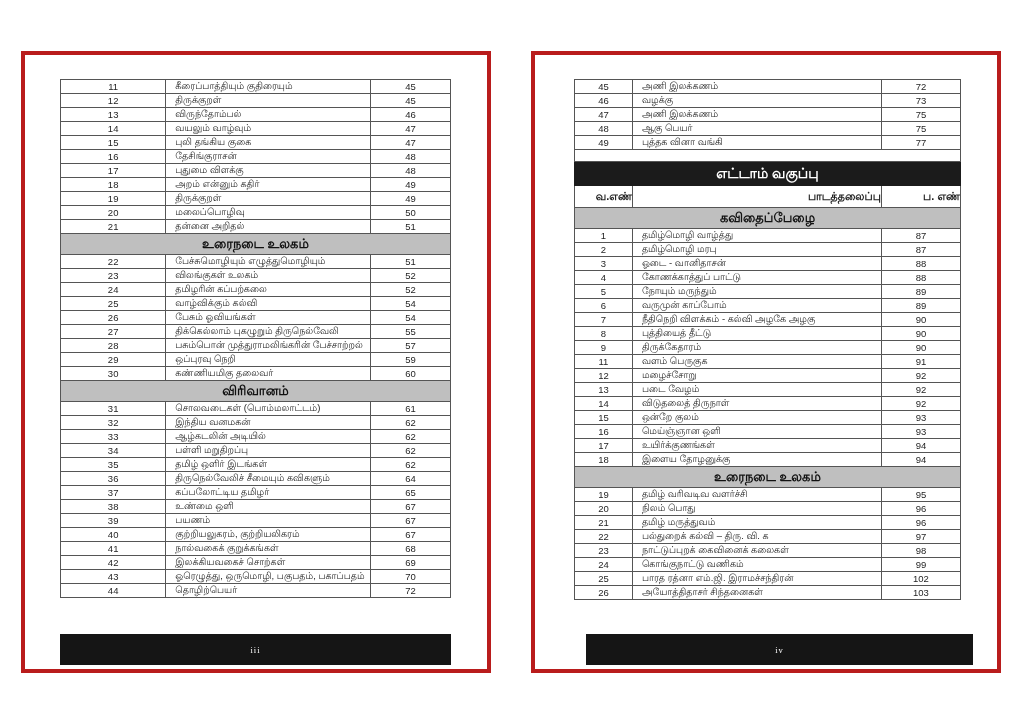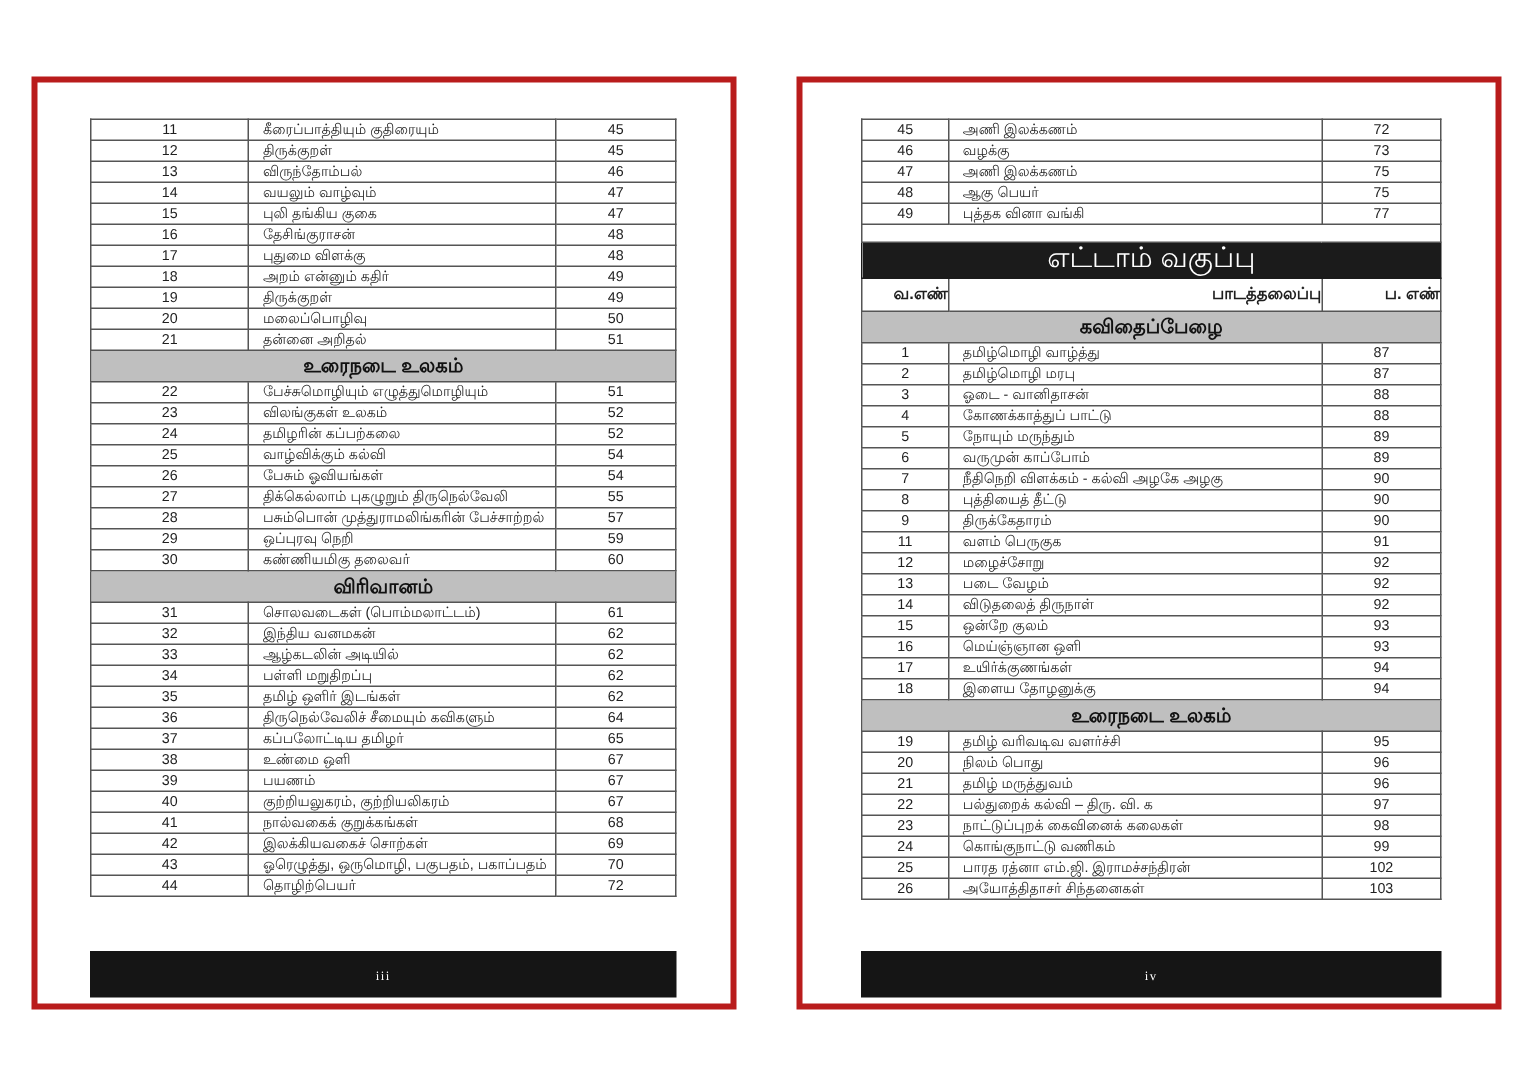--- a/index.html
+++ b/index.html
@@ -47,22 +47,22 @@
     text-align:center;
     font-weight:bold;
     font-size:13px;
     color:#111111;
   }
   tr.grade td{
     height:24px;
     background:#1b1b1b;
     color:#ffffff;
     text-align:center;
-    font-weight:normal;
-    font-size:19px;
+    font-weight:bold;
+    font-size:14px;
     border-color:#1b1b1b;
   }
   tr.cols td{
     height:22px;
     text-align:right;
     font-weight:bold;
     font-size:11px;
   }
   tr.cols td.c-title{padding-left:16px;}
   tr.sp td{height:12px;}
@@ -74,21 +74,21 @@
     background:#151515;
     color:#ffffff;
     display:flex;
     align-items:center;
     justify-content:center;
     font-size:8.5px;
     font-family:"Liberation Serif", serif;
     letter-spacing:1px;
   }
   #page-left .footer-bar{left:35px;width:391px;}
-  #page-right .footer-bar{left:39px;width:387px;}
+  #page-right .footer-bar{left:51px;width:387px;}
 </style>
 </head>
 <body>
 
 <div class="page" id="page-left">
   <table class="toc-table">
     <colgroup>
       <col style="width:27%">
         <col style="width:52.5%">
         <col style="width:20.5%">

